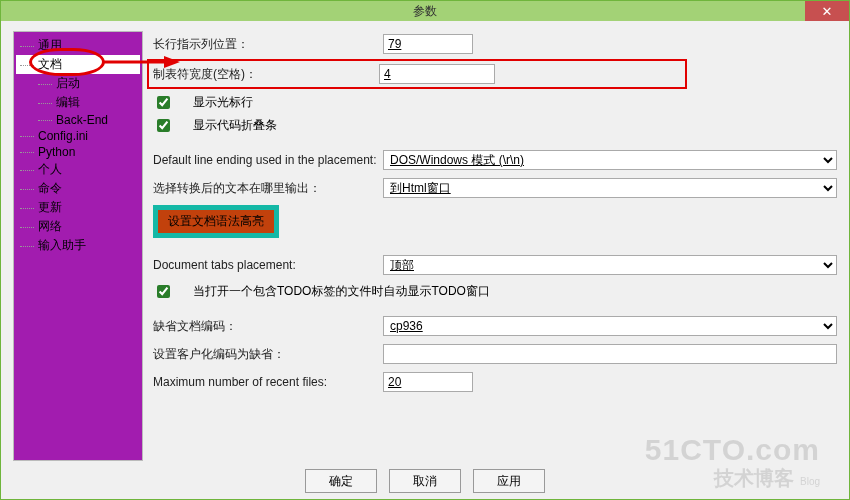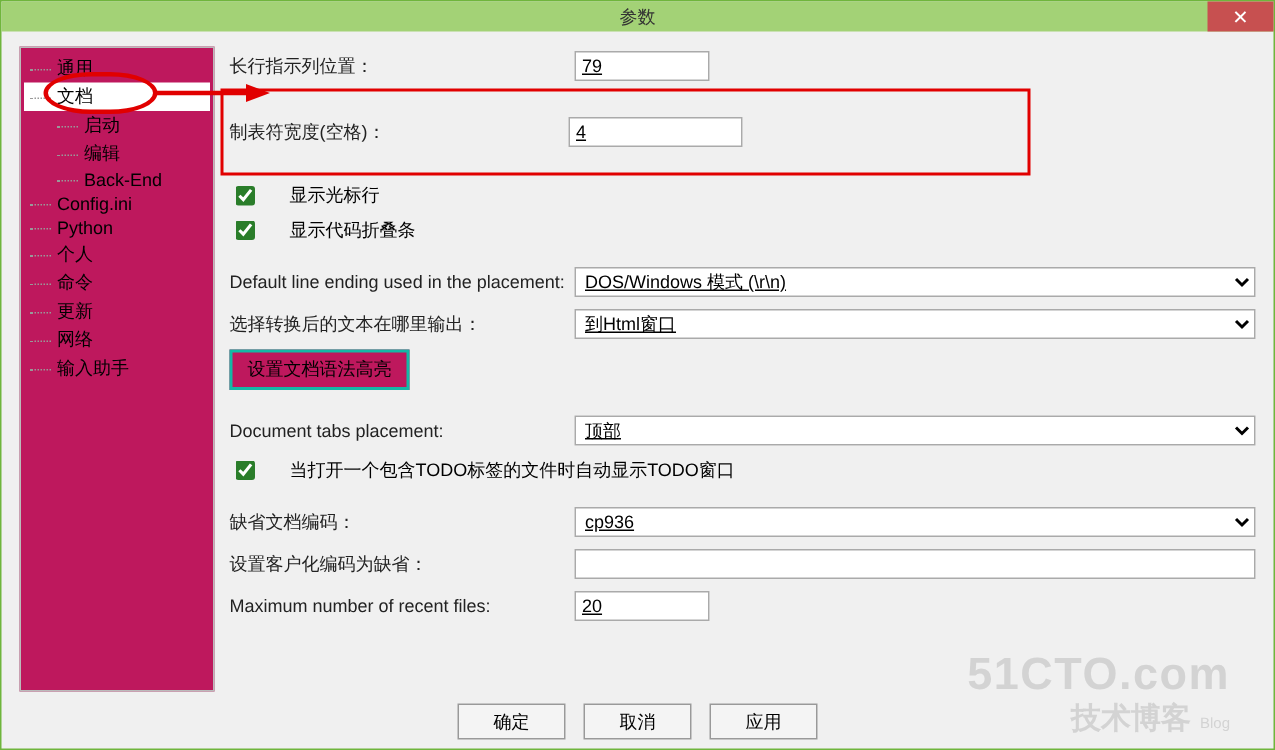--- a/index.html
+++ b/index.html
@@ -48,21 +48,21 @@
   }
   .body {
     flex: 1;
     display: flex;
     padding: 10px 12px 0 12px;
     gap: 10px;
   }
   .tree {
     width: 130px;
     height: 430px;
-    background: #be185d;
+    background: #a21caf;
     border: 1px solid #bbb;
     padding: 4px 2px;
     box-sizing: border-box;
     position: relative;
   }
   .tree-item {
     padding: 1px 2px 1px 22px;
     white-space: nowrap;
     cursor: pointer;
     position: relative;
@@ -124,39 +124,39 @@
     padding: 0 4px;
     background: #fff;
     box-sizing: border-box;
     text-decoration: underline;
   }
   .row select { padding: 0 2px; }
   .short { width: 90px; }
   .wide { flex: 1; }
   .highlight-row {
     outline: 2px solid #e10000;
-    padding: 16px 4px;
+    padding: 2px 4px;
     margin-left: -4px;
     margin-bottom: 6px;
     width: 528px;
   }
   .checkbox-row {
     display: flex;
     align-items: center;
     margin-bottom: 4px;
     gap: 20px;
   }
   .checkbox-row input[type="checkbox"]{
     accent-color: #2a7d2a;
     width: 13px; height: 13px;
   }
   .group-gap { height: 10px; }
   .btn-small {
-    border: 2px solid #14b8a6;
-    background: #be185d;
+    border: 5px solid #14b8a6;
+    background: #c2410c;
     padding: 3px 10px;
     font-family: inherit;
     font-size: 12px;
     cursor: pointer;
   }
   .button-bar {
     display: flex;
     justify-content: center;
     gap: 12px;
     padding: 8px 0 12px 0;

